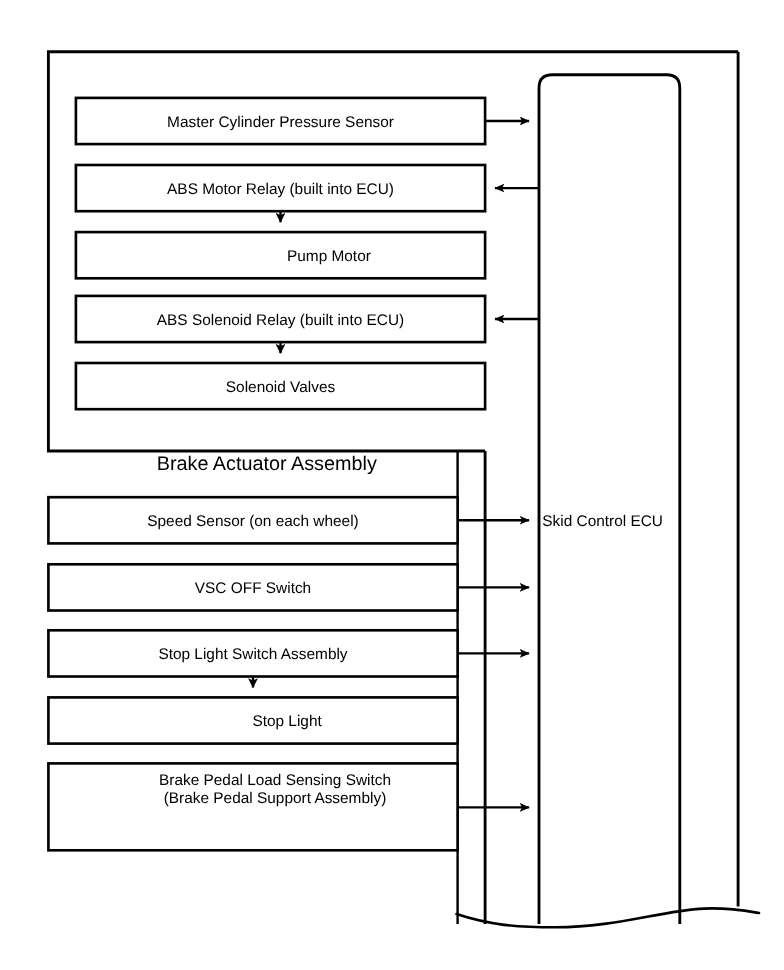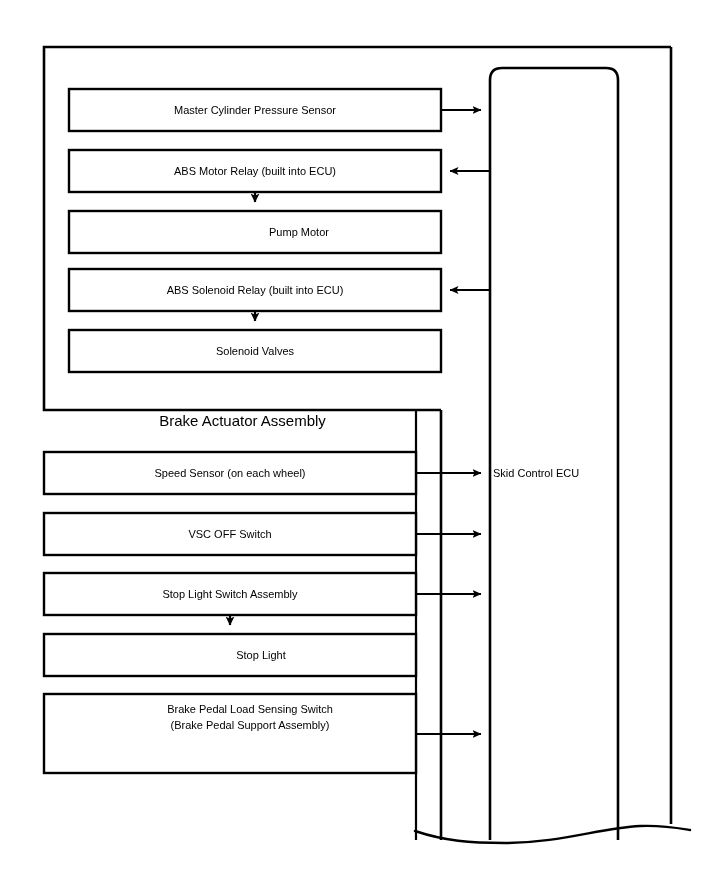--- a/index.html
+++ b/index.html
@@ -19,21 +19,21 @@
   }
   #diagram-svg {
     position: absolute;
     left: 0;
     top: 0;
     width: 713px;
     height: 882px;
   }
   .node-label {
     position: absolute;
-    font-size: 11px;
+    font-size: 14px;
     color: #000000;
     line-height: 16px;
     text-align: center;
     white-space: pre-line;
     pointer-events: none;
   }
   .node-label.centered {
     display: flex;
     align-items: center;
     justify-content: center;
@@ -46,21 +46,21 @@
     box-sizing: border-box;
     padding-left: 40px;
   }
   .node-label.left-aligned {
     display: flex;
     align-items: center;
     justify-content: flex-start;
   }
   .caption-label {
     position: absolute;
-    font-size: 15px;
+    font-size: 18px;
     color: #000000;
     line-height: 16px;
     text-align: center;
   }
 </style>
 </head>
 <body>
 
 <div id="diagram-root">
 

